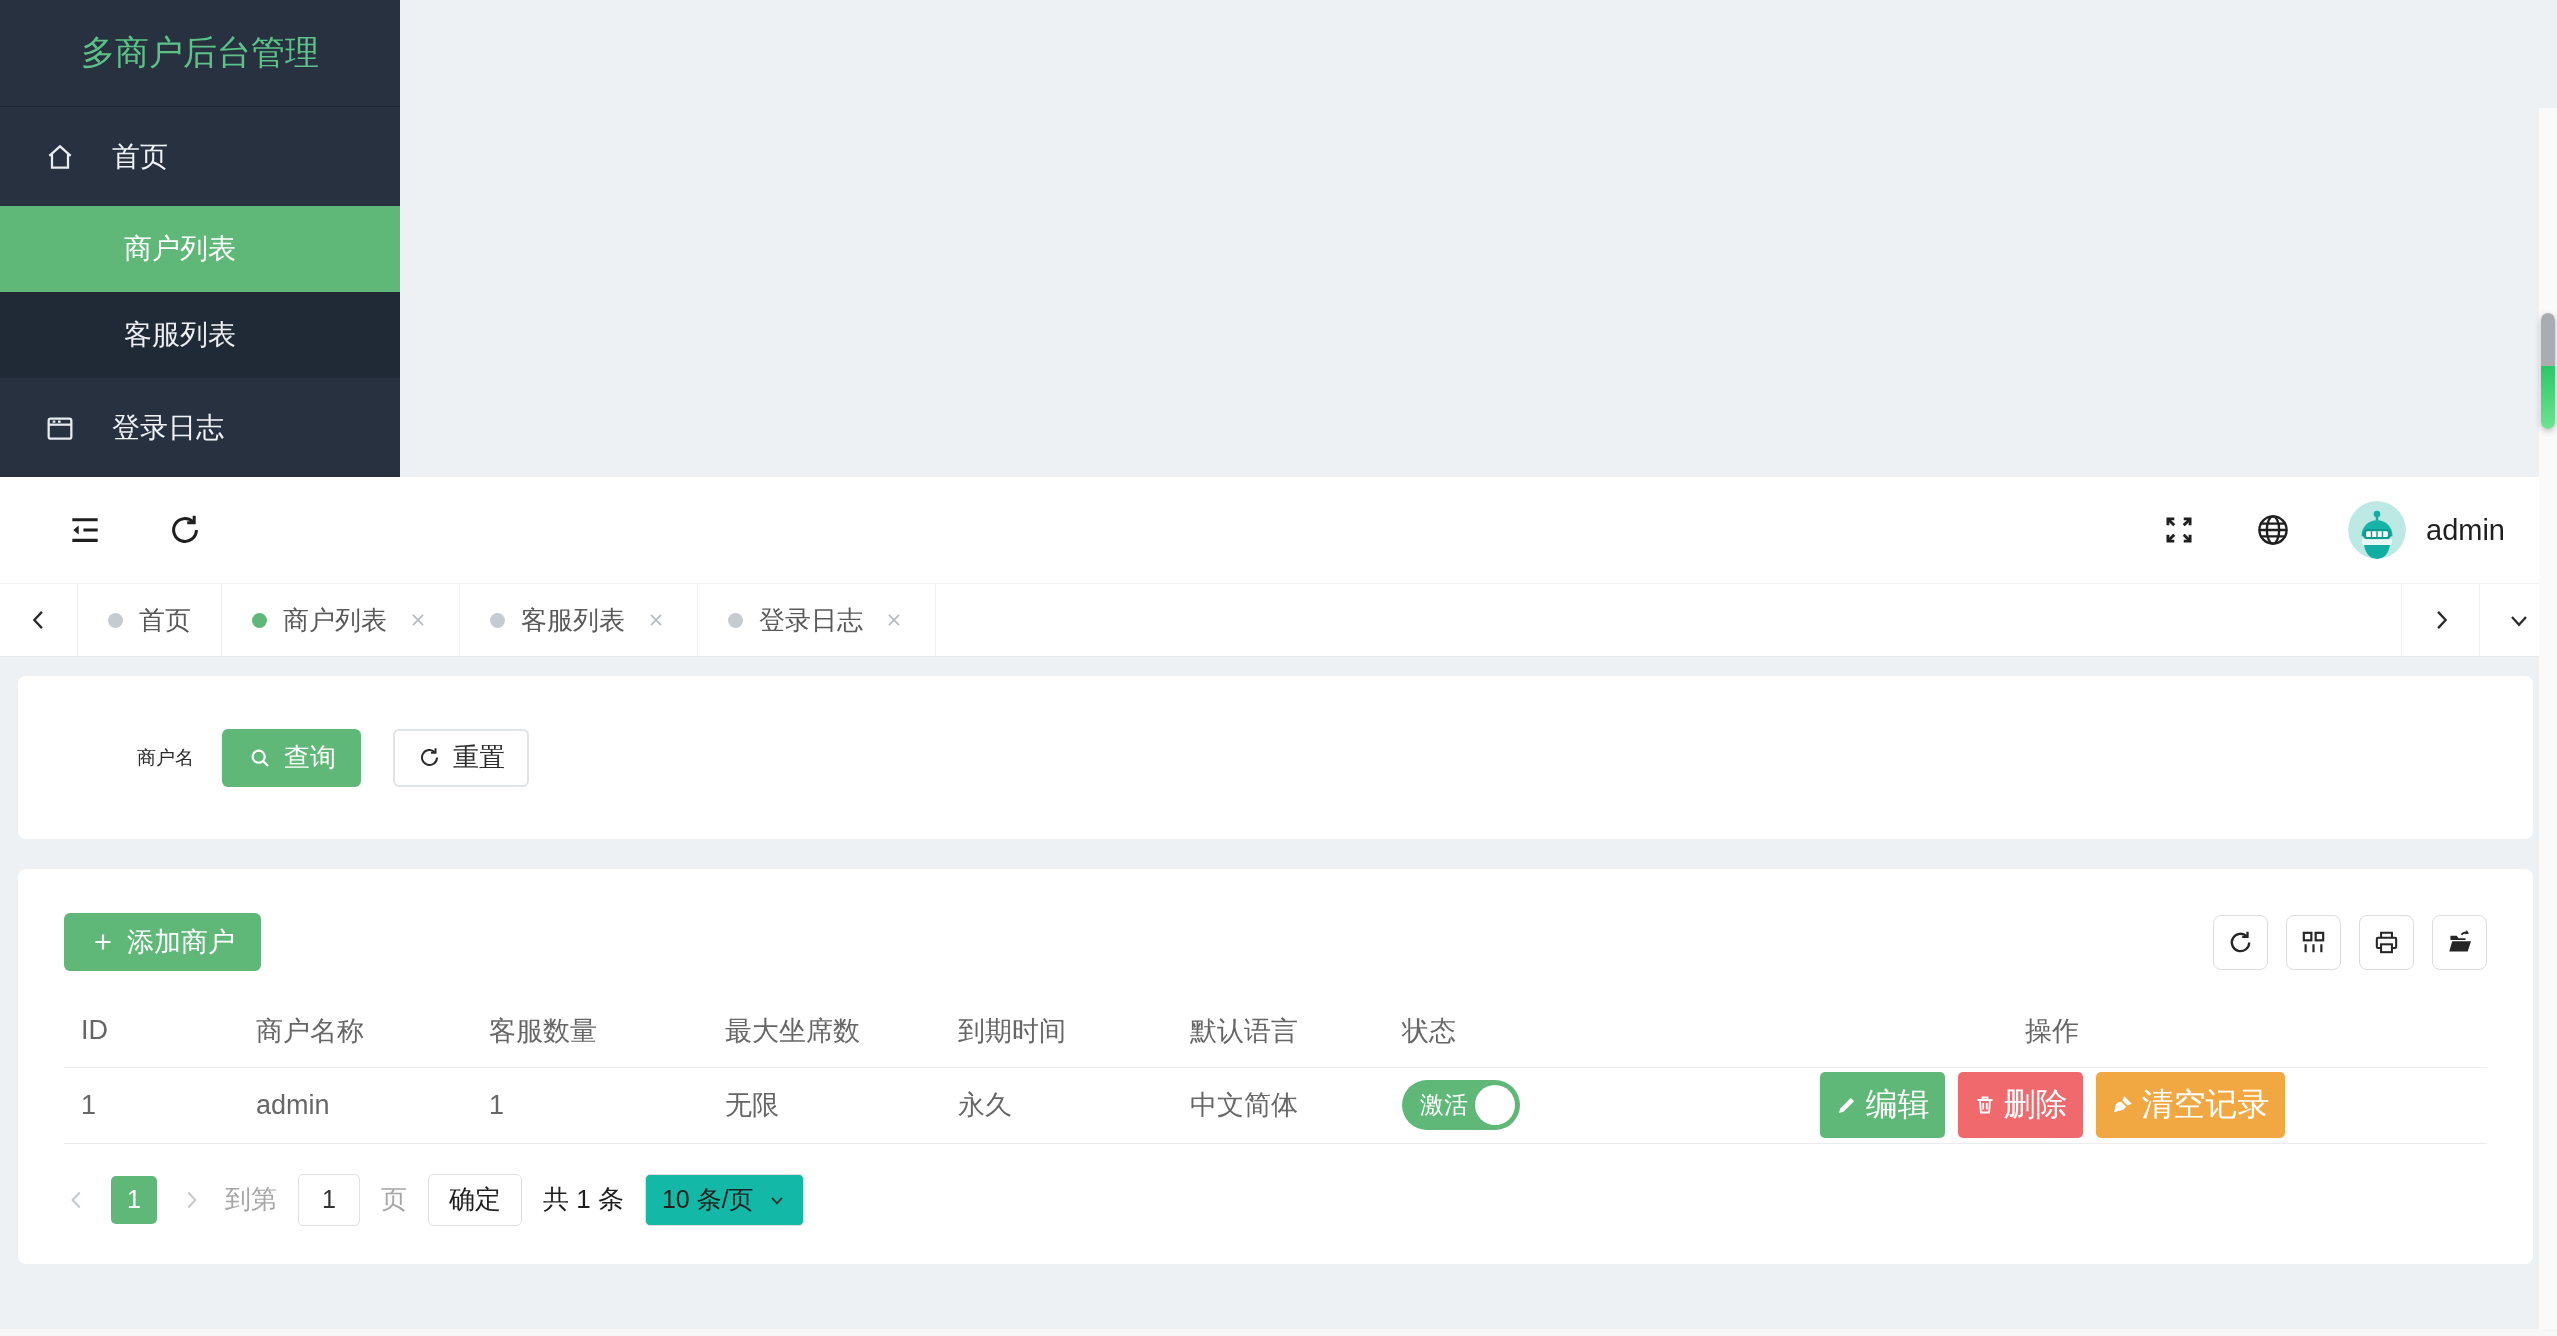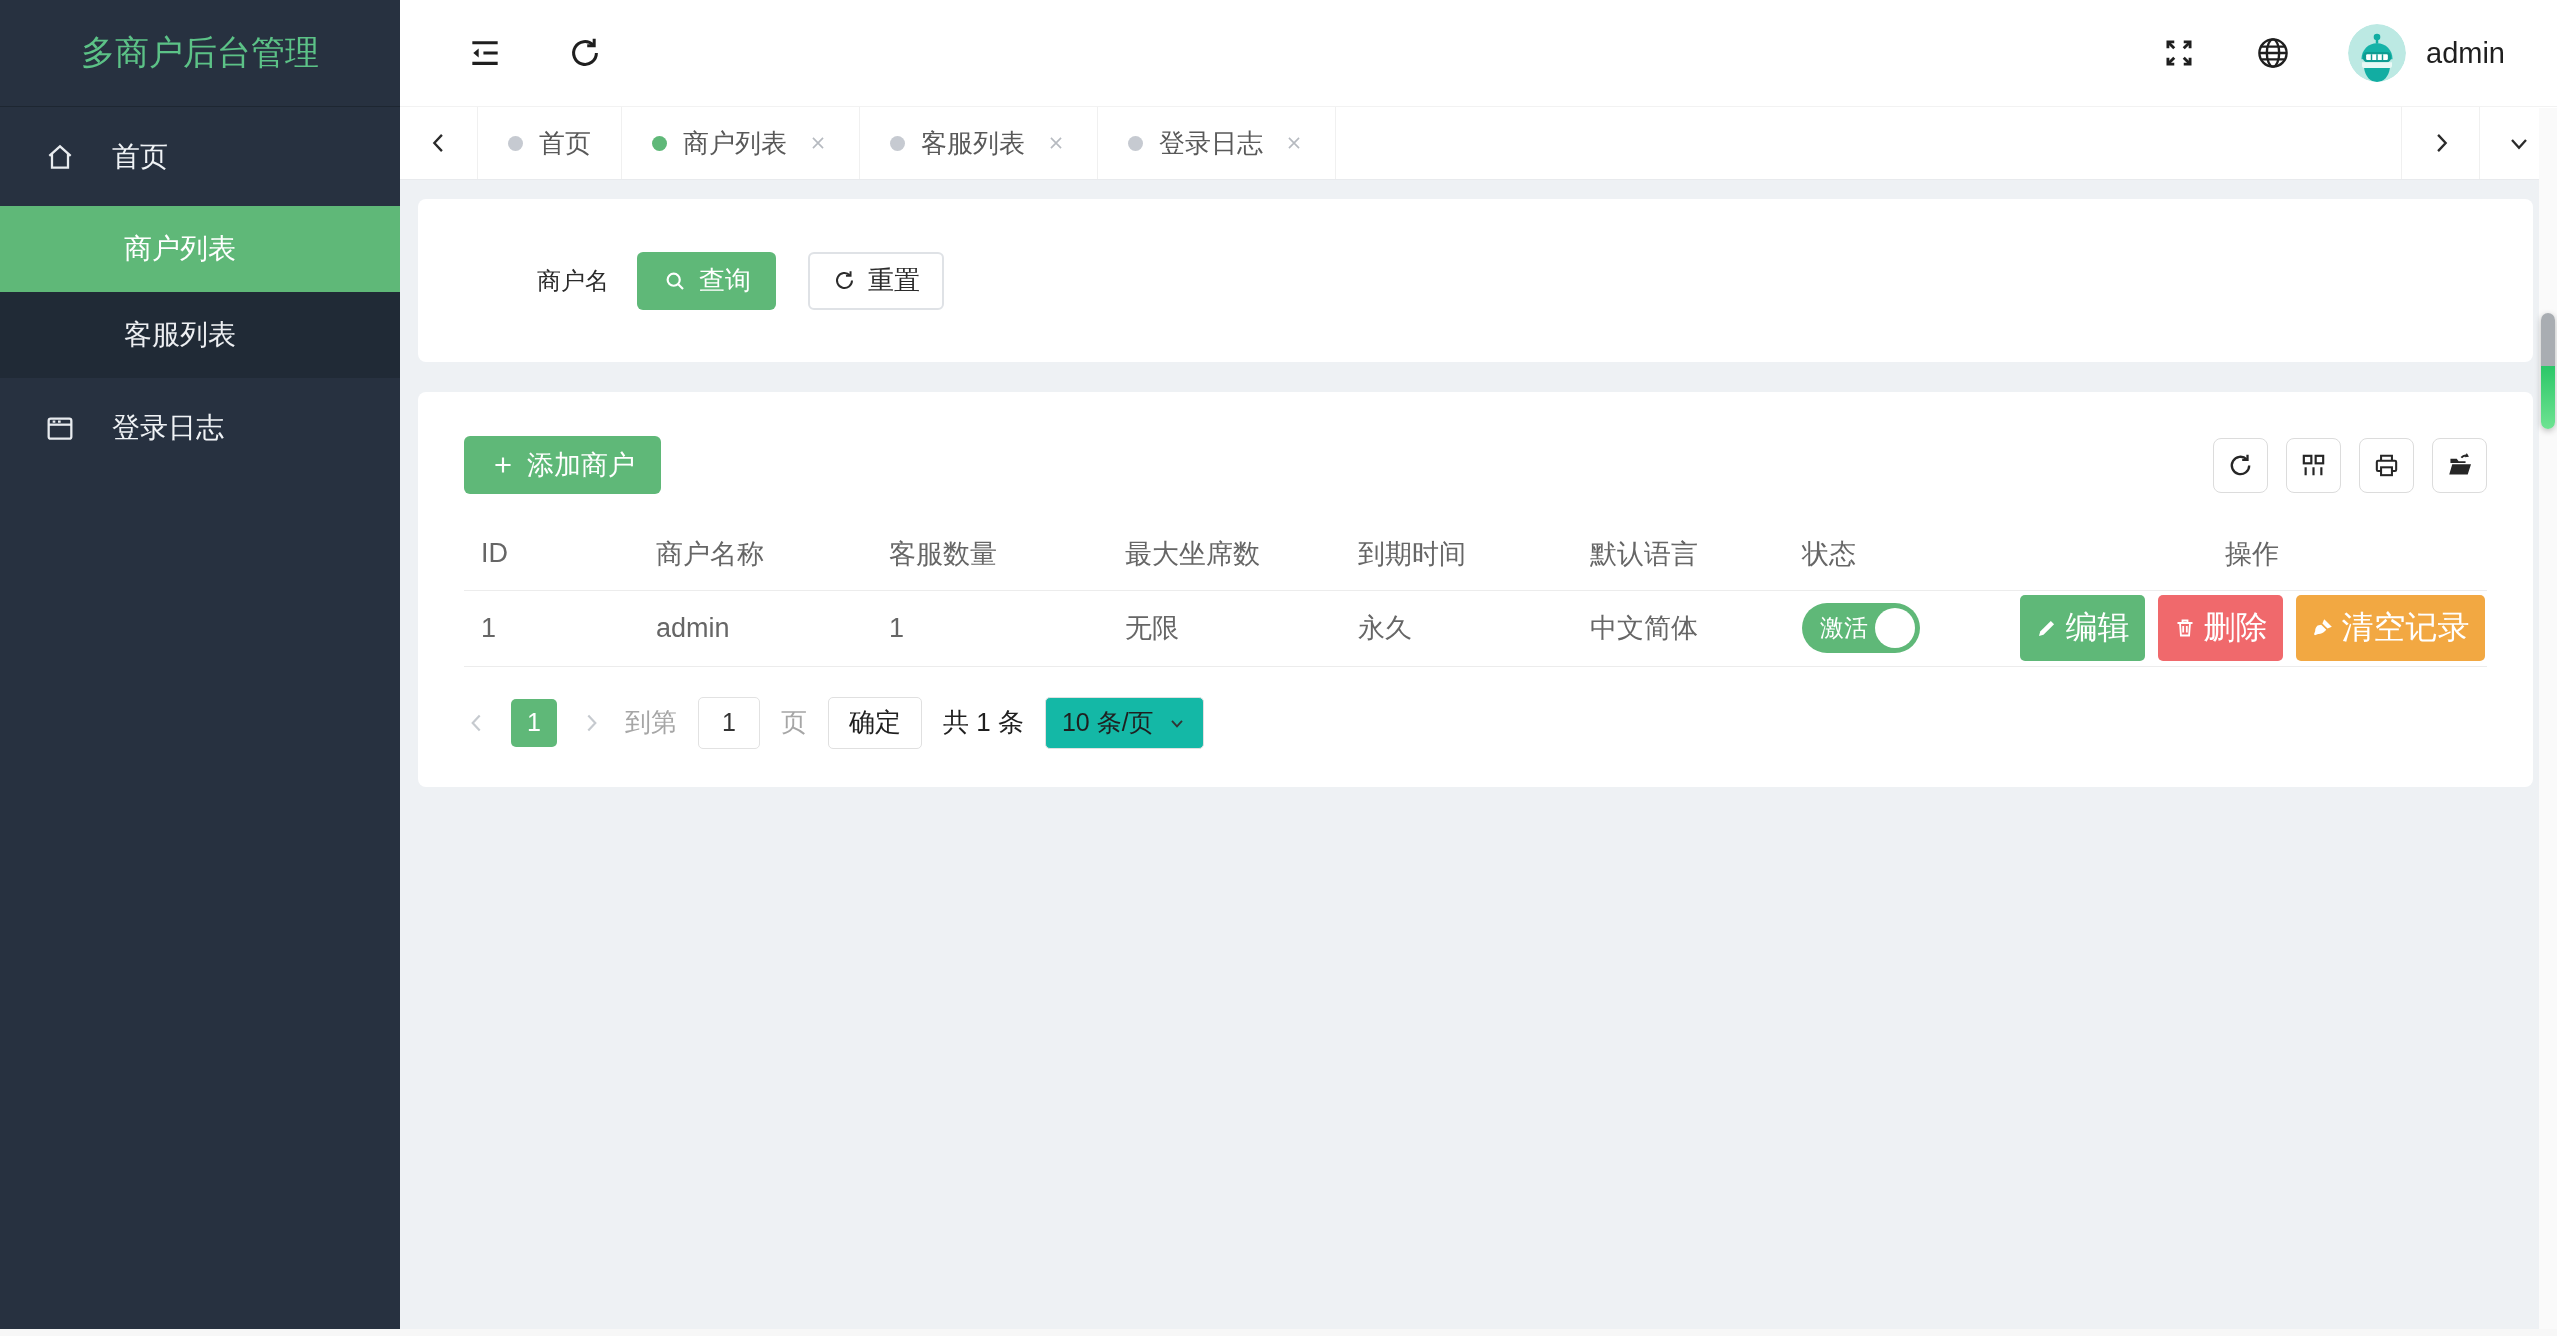--- a/index.html
+++ b/index.html
@@ -10,21 +10,21 @@
   html,body{margin:0;padding:0;}
   body{
     width:2557px;height:1336px;overflow:hidden;position:relative;
     background:var(--page-bg);
     font-family:"Liberation Sans","DejaVu Sans",sans-serif;
     color:#333;
   }
   button,input,select{font-family:inherit;}
   svg{display:block;}
 
-  .root{display:flex;height:100%;}
+  .root{display:flex;height:100%;flex-direction:column;}
 
   
   .sidebar{width:400px;min-width:400px;background:var(--sidebar-bg);color:#F0F3F6;display:flex;flex-direction:column;}
   .logo{height:107px;display:flex;align-items:center;justify-content:center;font-size:34px;color:var(--accent-title);border-bottom:1px solid #1d2631;}
   .menu-item{height:99px;display:flex;align-items:center;padding:0 42px 0 44px;font-size:28px;cursor:pointer;}
   .menu-item .mi{width:32px;height:32px;margin-right:36px;color:#E8EBEF;}
   .menu-item .spacer{flex:1;}
   .menu-item .chev{width:26px;height:26px;color:#D4D8DE;}
   .submenu{background:var(--submenu-bg);}
   .submenu-item{height:86px;display:flex;align-items:center;padding-left:124px;font-size:28px;color:#EDEFF2;cursor:pointer;}
@@ -52,21 +52,21 @@
   .tab .dot{width:15px;height:15px;border-radius:50%;background:#C6CAD1;}
   .tab.active .dot{background:var(--accent);}
   .tab .close{width:22px;height:22px;color:#B6BAC0;margin-left:4px;}
   .tabbar-right{margin-left:auto;display:flex;}
 
   .content{flex:1;padding:19px 24px 0 18px;}
   .card{background:#fff;border-radius:8px;}
 
   
   .search-card{height:163px;display:flex;align-items:center;padding-left:119px;}
-  .search-label{font-size:24px;color:#2b2b2b;margin-right:28px;}
+  .search-label{font-size:19px;color:#2b2b2b;margin-right:28px;}
   .search-input{width:316px;height:64px;border:2px solid #E4E7EB;border-radius:8px;padding:0 24px;font-size:26px;color:#333;outline:none;}
   .search-input::placeholder{color:#C4C8CE;}
   .btn{display:inline-flex;align-items:center;gap:11px;border:none;border-radius:6px;cursor:pointer;}
   .btn-query{height:58px;padding:0 25px;background:var(--accent);color:#fff;font-size:26px;}
   .btn-query svg{width:26px;height:26px;}
   .btn-reset{margin-left:32px;height:58px;padding:0 22px;background:#fff;border:2px solid #DFE2E6;color:#2b2b2b;font-size:26px;}
   .btn-reset svg{width:25px;height:25px;}
 
   
   .table-card{margin-top:30px;padding:44px 46px 38px;}

